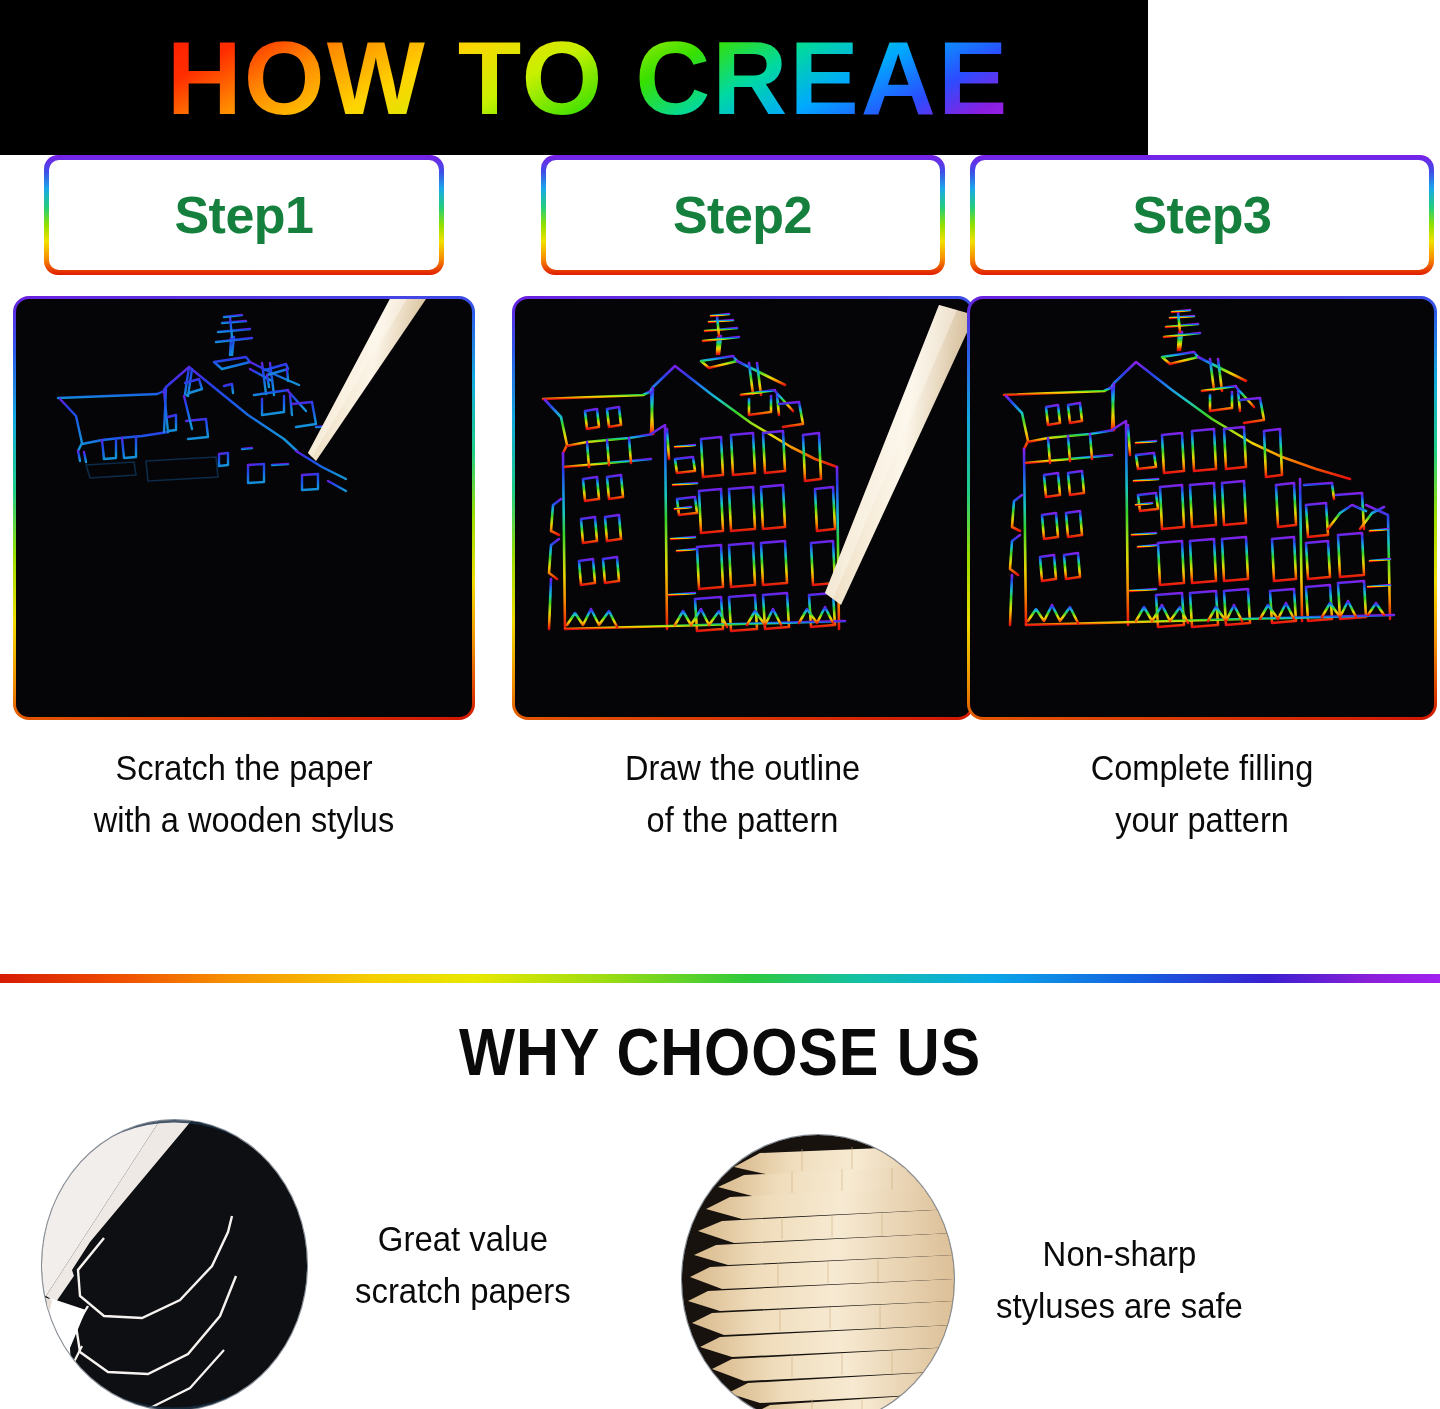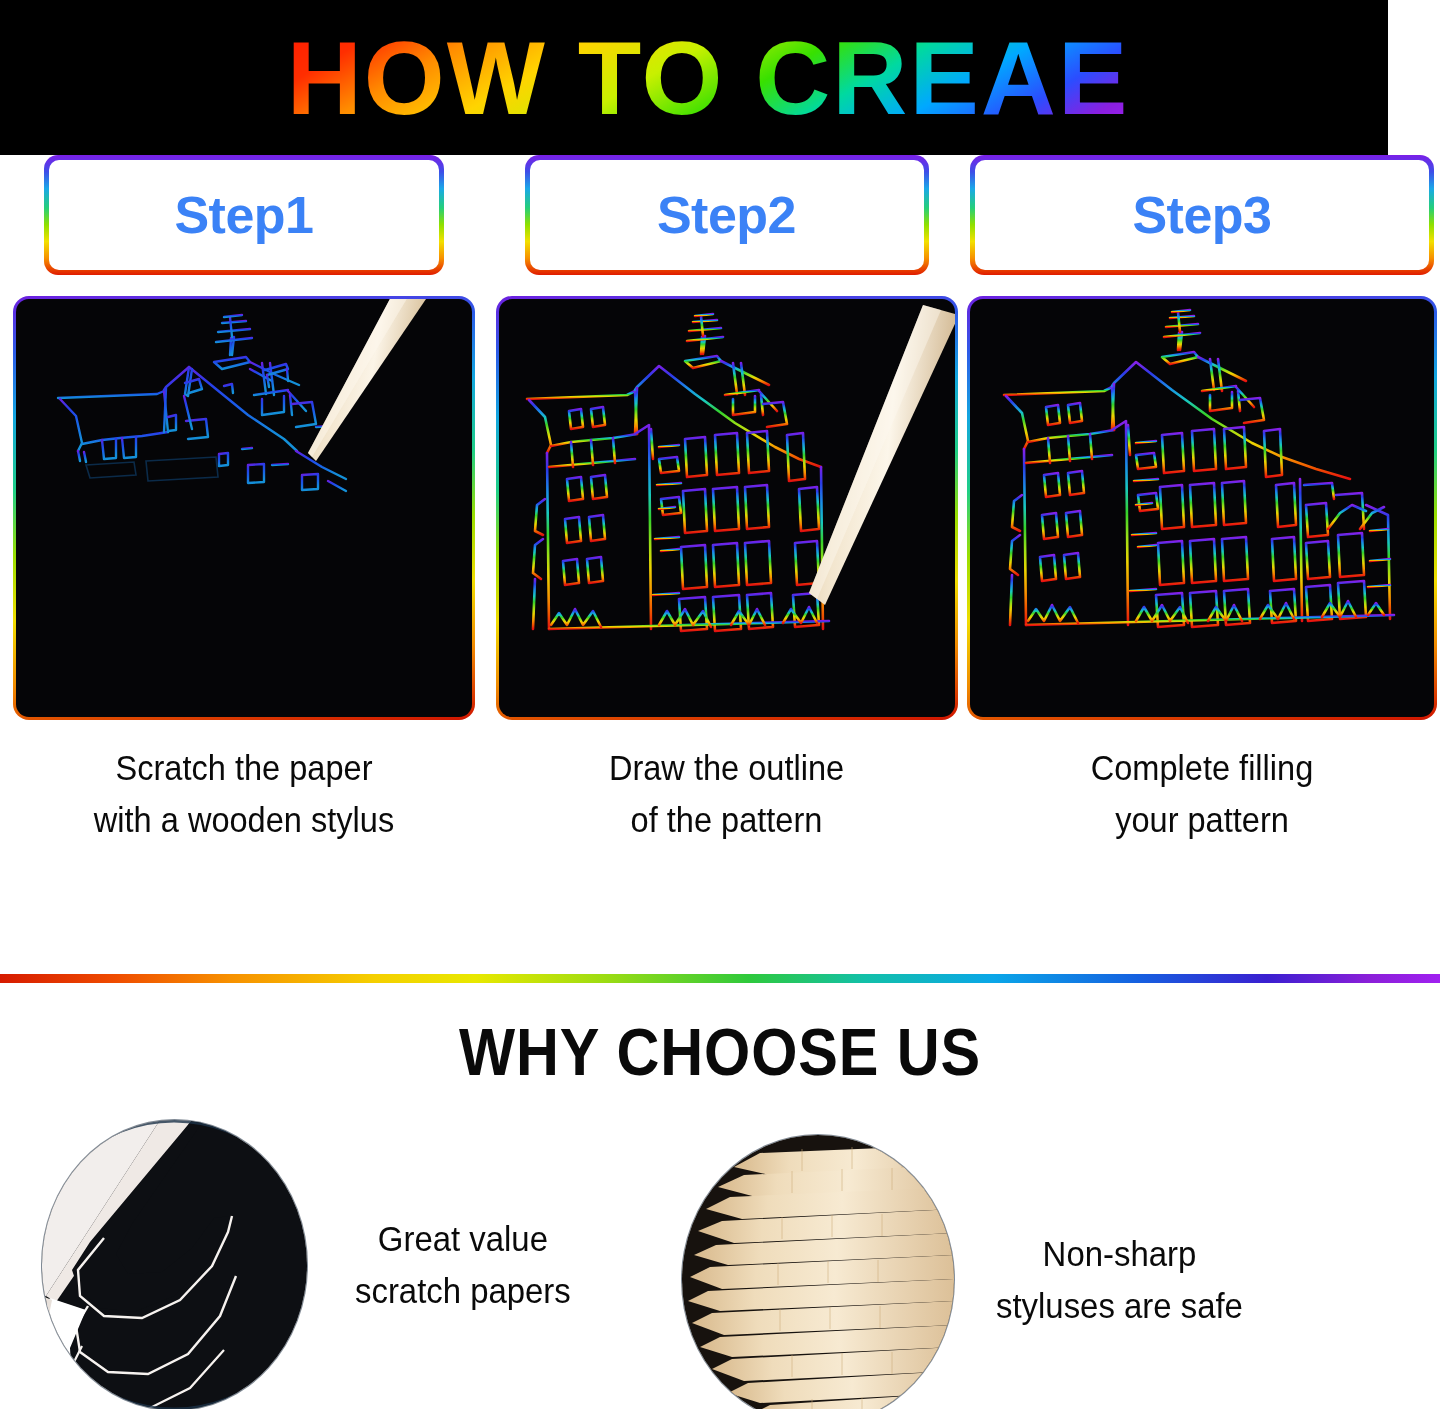--- a/index.html
+++ b/index.html
@@ -5,62 +5,62 @@
   * { margin:0; padding:0; box-sizing:border-box; }
   html,body { background:#ffffff; }
   body {
     width:1440px; height:1409px;
     font-family:"Liberation Sans", sans-serif;
     overflow:hidden; position:relative;
   }
 
   
   .header-band {
-    position:absolute; left:0; top:0; width:1388px; height:155px;
+    position:absolute; left:0; top:0; width:1148px; height:155px;
     background:#000000; display:flex; align-items:center; justify-content:center;padding-left:28px;
   }
   .header-title {
     font-size:104px; font-weight:bold; letter-spacing:2px;
     line-height:1; white-space:nowrap;
     font-family:"Liberation Sans", sans-serif;
     background-image:linear-gradient(150deg,
         #ff1a00 0%, #ff2e00 10%, #ff8c00 20%, #ffd400 32%,
         #c8f000 44%, #38e000 56%, #00d9a0 66%,
         #00a8ff 76%, #2b4dff 86%, #8a1fe0 94%, #a020f0 100%);
     -webkit-background-clip:text; background-clip:text;
     color:transparent; -webkit-text-fill-color:transparent;
   }
 
   
   .steps-row {
     position:absolute; left:0; top:155px; width:1440px; height:800px;
   }
   .step-col { position:absolute; top:0; }
   .step-col.c1 { left:10px;  width:468px; }
-  .step-col.c2 { left:472px; width:509px; }
+  .step-col.c2 { left:488px; width:509px; }
   .step-col.c3 { left:967px; width:470px; }
 
   
   .step-badge {
     position:relative; margin:0 auto; height:120px;
     border-radius:14px; padding:5px;
     background:linear-gradient(180deg,
        #7b1fe8 0%, #3d4ee8 14%, #1aa8e8 28%, #24cf7a 44%,
        #8ee000 58%, #f2e000 72%, #f79100 86%, #e01b00 100%);
     box-shadow:0 0 0 0 transparent;
   }
   .step-badge .inner {
     width:100%; height:100%; background:#ffffff; border-radius:10px;
     display:flex; align-items:center; justify-content:center;
   }
   .c1 .step-badge { width:400px; }
   .c2 .step-badge { width:404px; }
   .c3 .step-badge { width:464px; }
   .step-label {
-    font-size:52px; font-weight:bold; color:#3b82f6;
+    font-size:52px; font-weight:bold; color:#15803d;
     font-family:"Liberation Sans", sans-serif; letter-spacing:-0.5px;
   }
 
   
   .art-panel {
     position:relative; margin:21px auto 0;
     border-radius:16px; padding:3px;
     background:linear-gradient(175deg,
        #6d1fe0 0%, #2d5ae8 12%, #13a6e0 26%, #1fcf86 42%,
        #9ade00 56%, #f0dc00 70%, #f08a00 84%, #d01400 100%);

